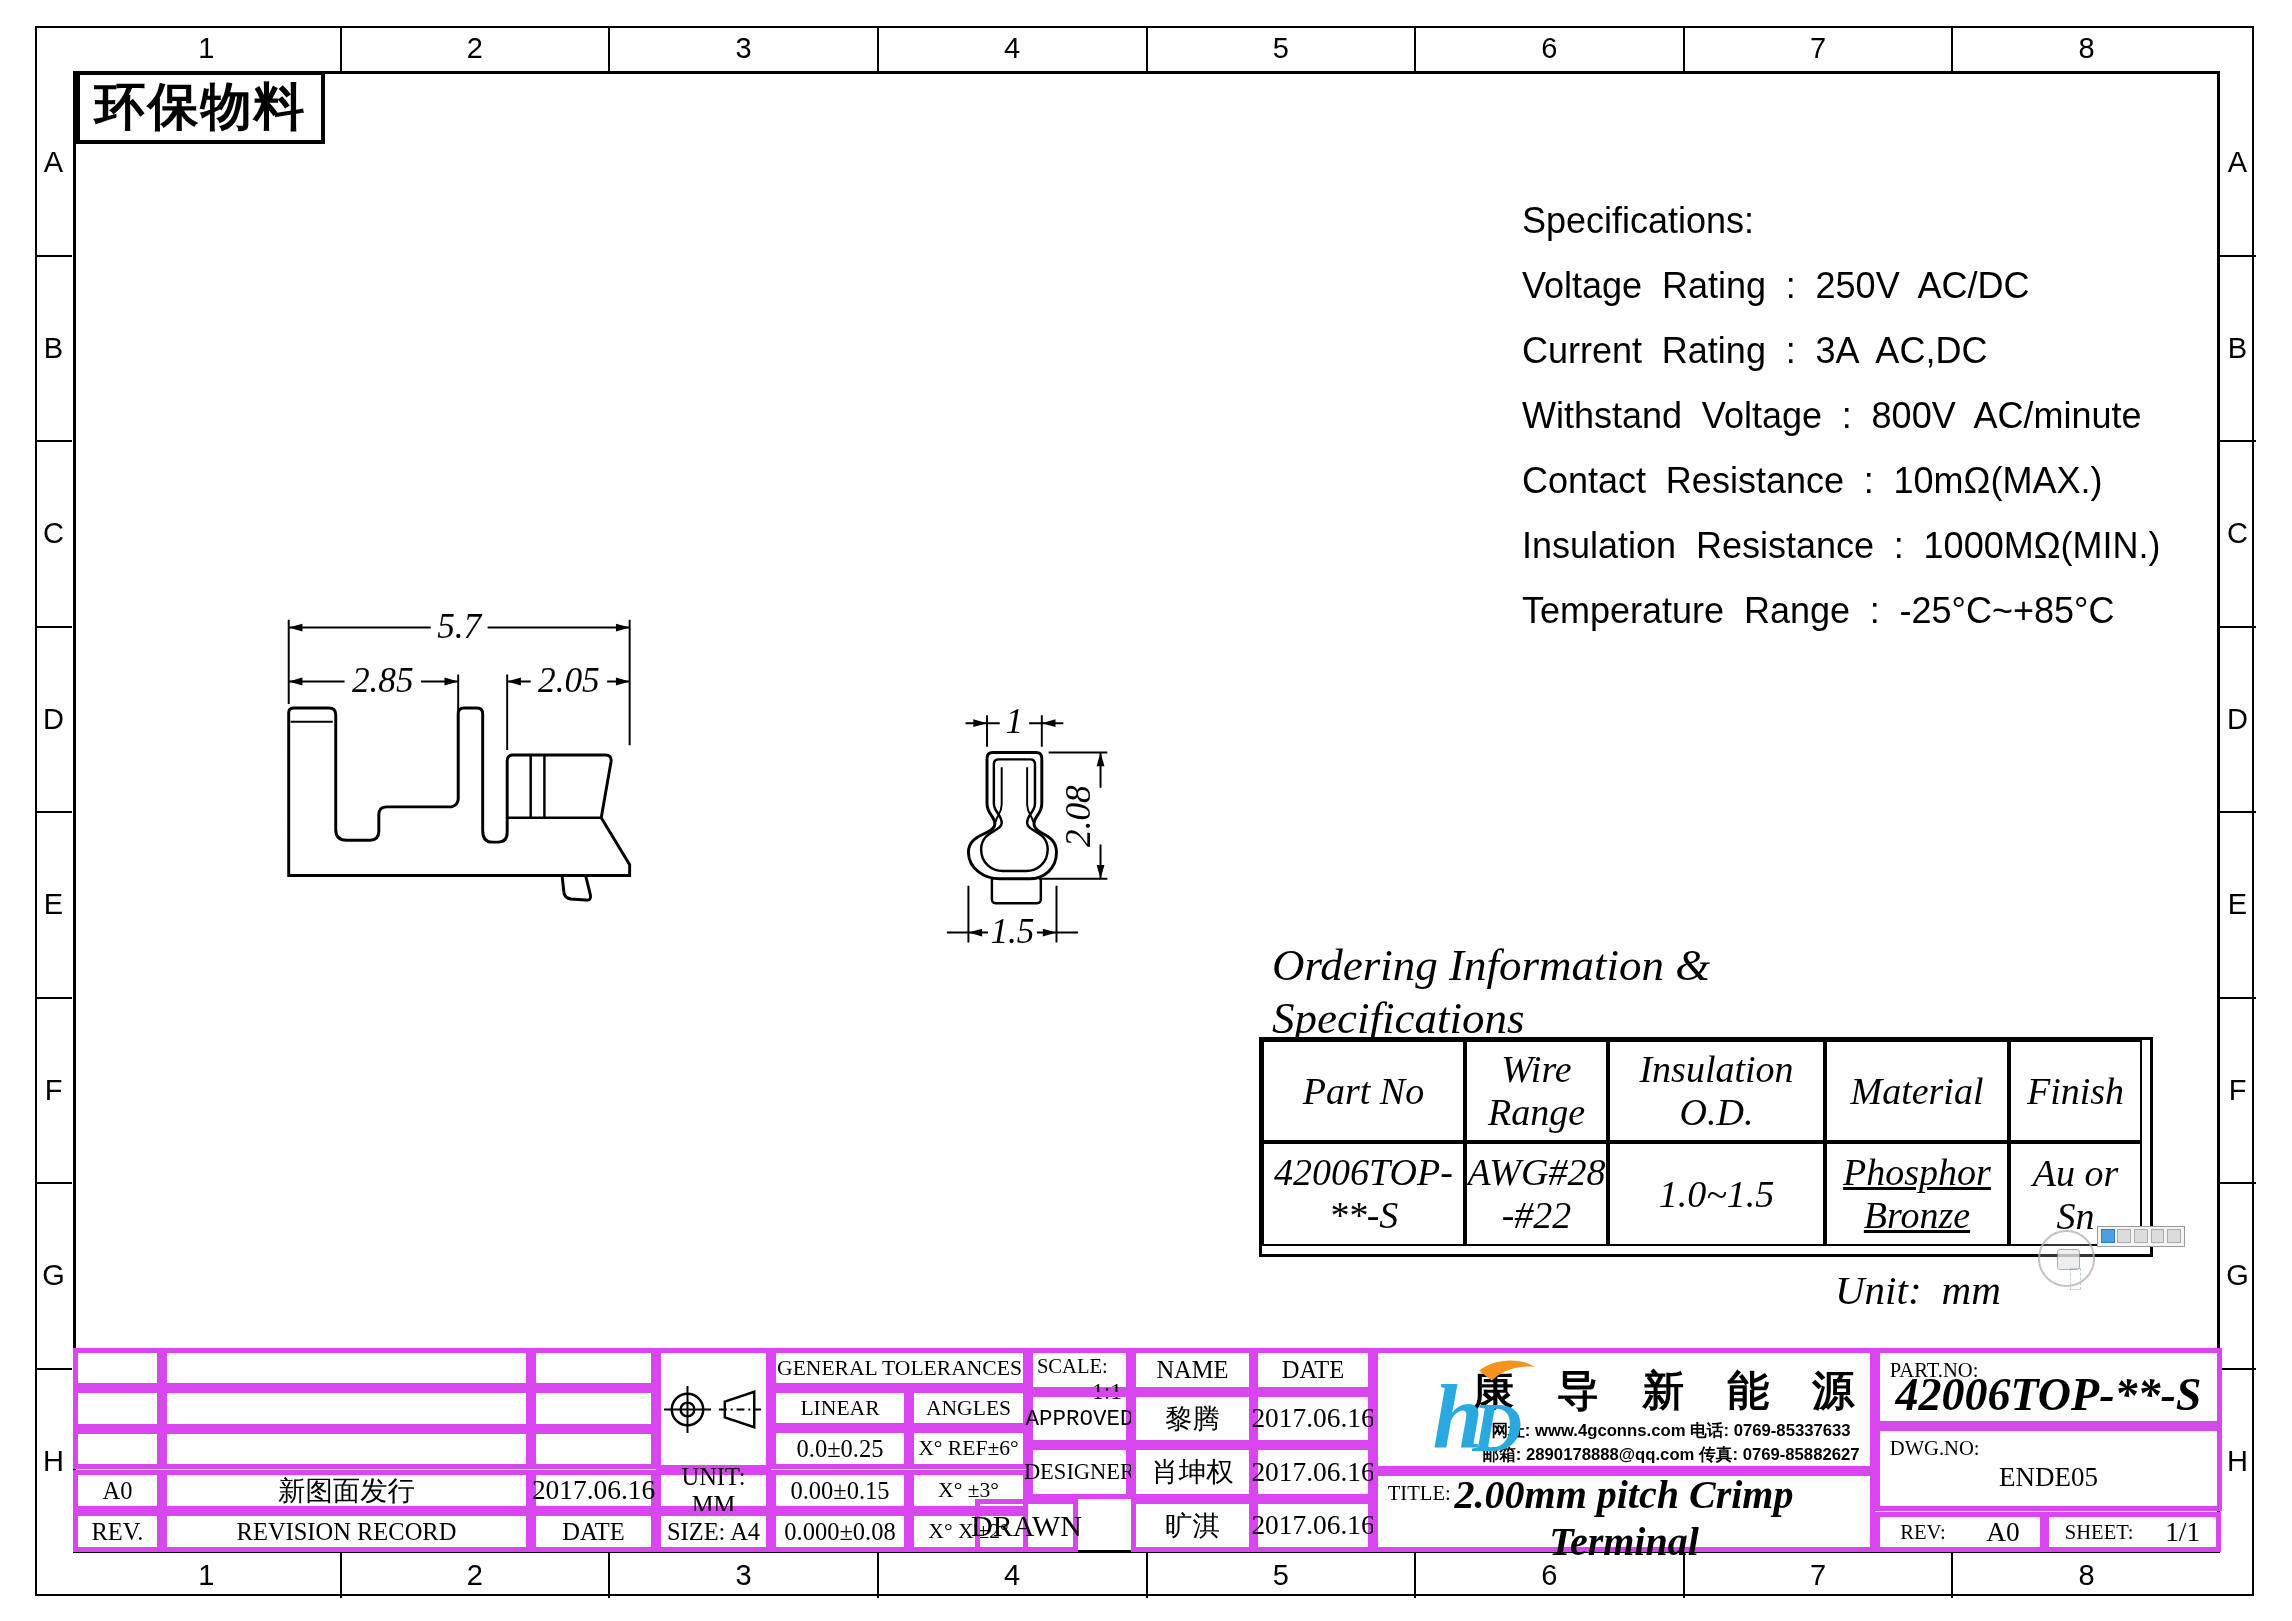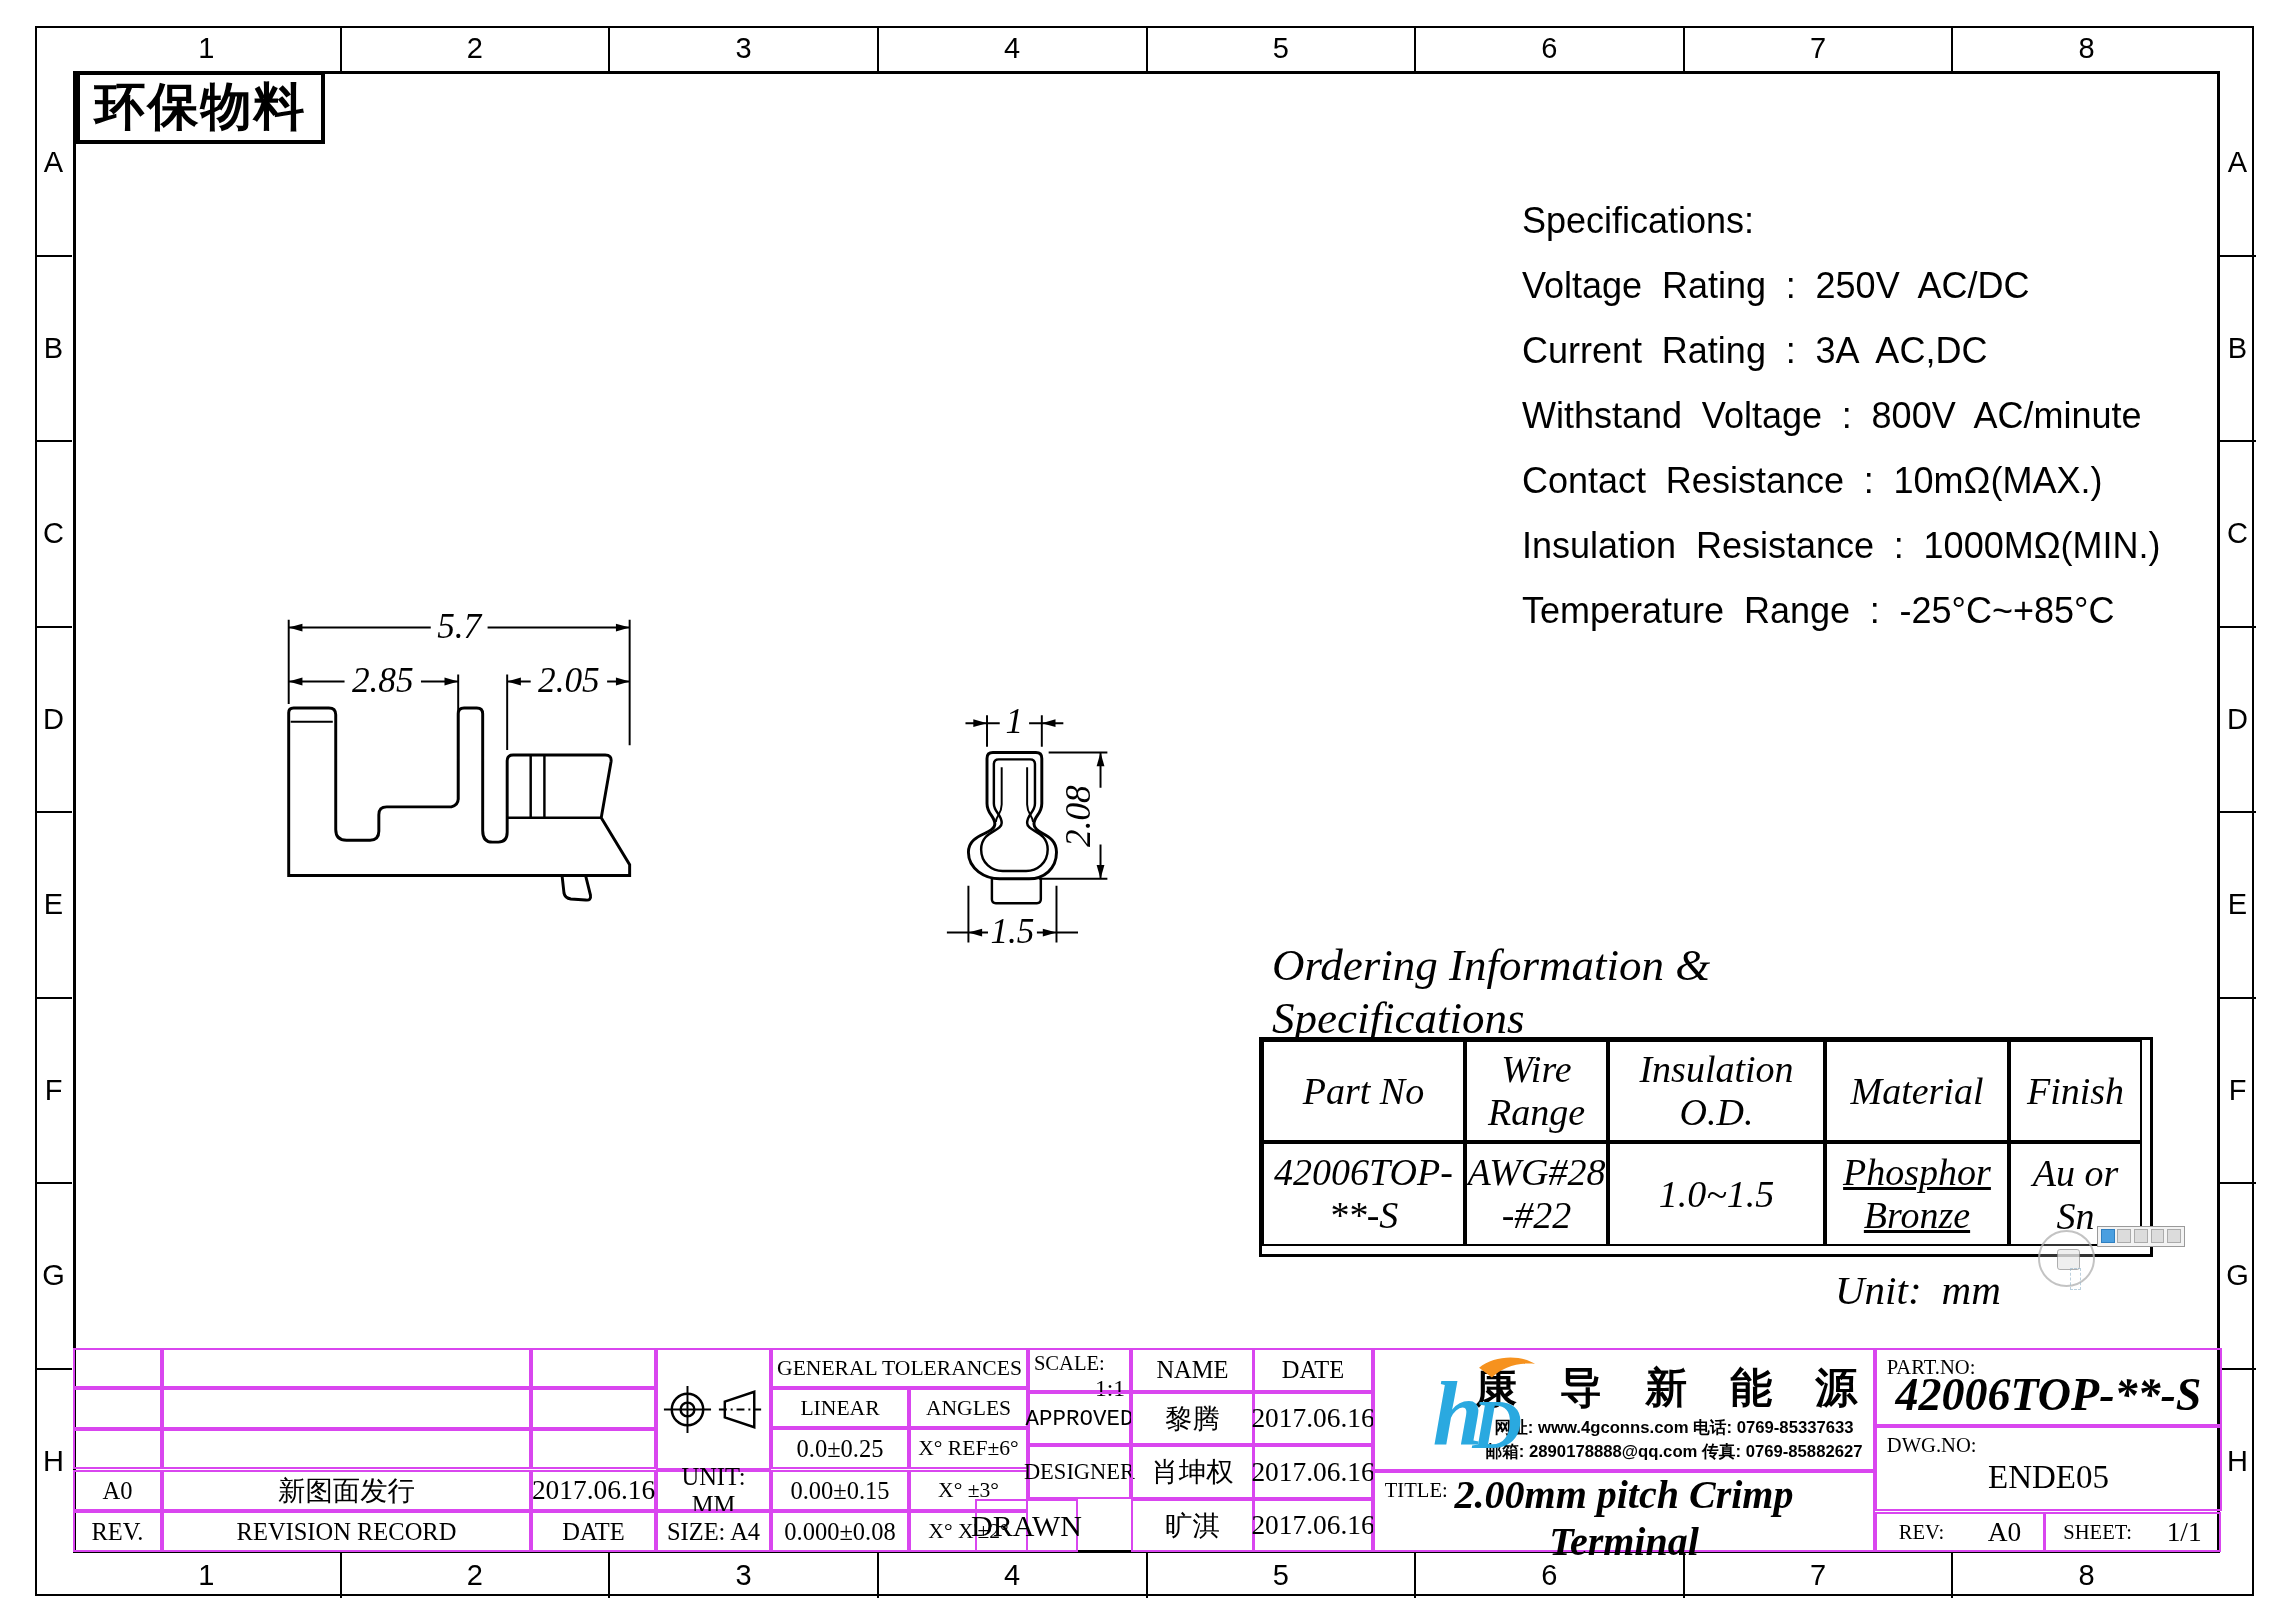--- a/index.html
+++ b/index.html
@@ -25,21 +25,21 @@
   
   .ord-title{position:absolute;left:1272px;top:939px;font-style:italic;font-size:45px;
              line-height:53px;font-family:"Liberation Serif",serif;}
   .otable{position:absolute;left:1259px;top:1037px;width:888px;height:214px;border:3.9px solid #000;}
   .ocell{position:absolute;box-sizing:border-box;border:2px solid #000;display:flex;
          align-items:center;justify-content:center;text-align:center;font-style:italic;
          font-size:38px;line-height:43px;white-space:pre-line;}
   .unit-note{position:absolute;left:1835px;top:1266px;font-style:italic;font-size:41px;word-spacing:9.8px;}
   
   .tb{position:absolute;left:73px;top:1348px;width:2148px;height:204px;}
-  .tcell{position:absolute;box-sizing:border-box;border:2px solid #d946ef;display:flex;
+  .tcell{position:absolute;box-sizing:border-box;border:5px solid #d946ef;display:flex;
          align-items:center;justify-content:center;font-size:24.5px;text-align:center;}
   .tcell.small{font-size:21.6px;}
   .lblcell{justify-content:flex-start;align-items:flex-start;padding:3.9px 5.9px;font-size:20.6px;}
   .cjk{font-size:27.4px;}
   
   .logo-name{font-weight:bold;font-size:42px;letter-spacing:15.7px;font-family:"Liberation Sans",sans-serif;white-space:nowrap;}
   .contact{font-weight:bold;font-size:16.7px;line-height:24.5px;font-family:"Liberation Sans",sans-serif;white-space:nowrap;}
   
   .cap-dial{position:absolute;left:2038px;top:1230px;width:57px;height:57px;border:2px solid #b5b5b5;
             border-radius:50%;opacity:.8;background:rgba(255,255,255,.25);box-sizing:border-box;}
@@ -280,21 +280,21 @@
       <span class="lblcell" style="position:absolute;left:3.9px;top:2px;">TITLE:</span>
       <span style="font-style:italic;font-weight:600;font-size:40px;padding-top:13.7px;">2.00mm pitch Crimp Terminal</span>
     </div>
 
     <div class="tcell" style="left:1802px;top:0;width:347px;height:78px;">
       <span class="lblcell" style="position:absolute;left:3.9px;top:2px;">PART.NO:</span>
       <span style="font-style:italic;font-weight:600;font-size:46px;padding-top:15.7px;">42006TOP-**-S</span>
     </div>
     <div class="tcell" style="left:1802px;top:78px;width:347px;height:85px;">
       <span class="lblcell" style="position:absolute;left:3.9px;top:2px;">DWG.NO:</span>
-      <span style="font-size:33px;padding-top:17.6px;">ENDE05</span>
+      <span style="font-size:27px;padding-top:17.6px;">ENDE05</span>
     </div>
     <div class="tcell" style="left:1802px;top:164px;width:170px;height:40px;justify-content:space-around;">
       <span style="font-size:20.6px;">REV:</span>
       <span style="font-size:27.4px;">A0</span>
     </div>
     <div class="tcell" style="left:1971px;top:164px;width:177px;height:40px;justify-content:space-around;">
       <span style="font-size:20.6px;">SHEET:</span>
       <span style="font-size:27.4px;">1/1</span>
     </div>
   </div>

